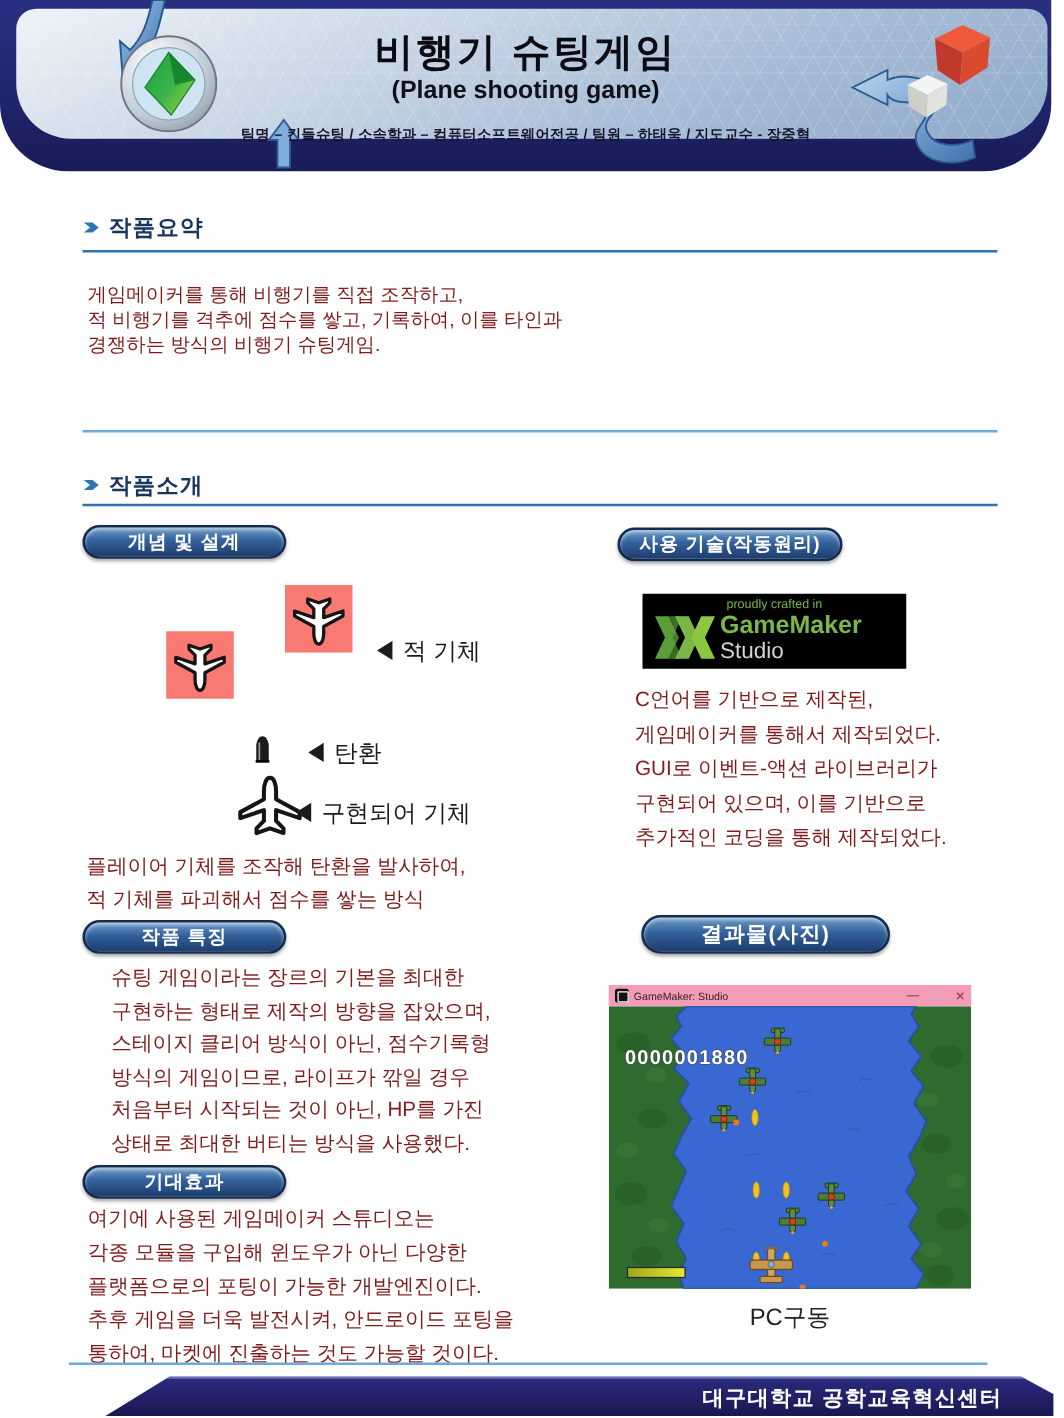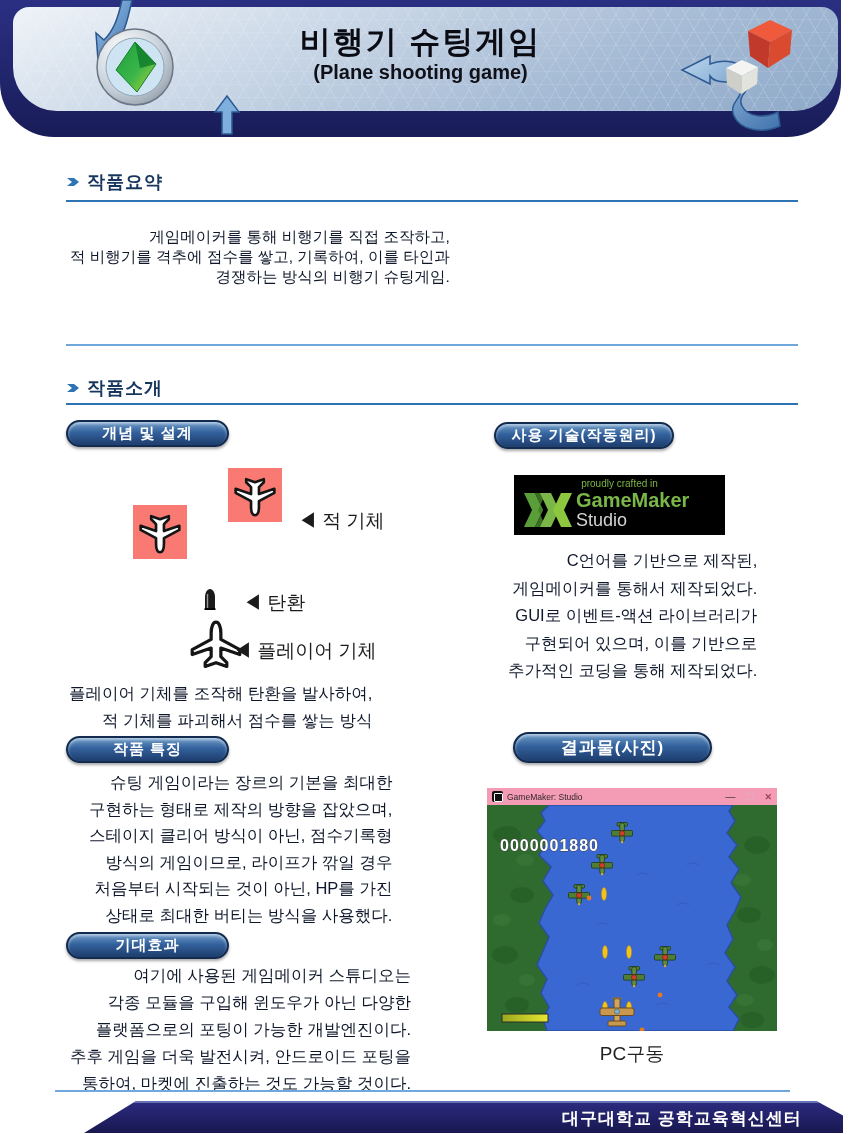--- a/index.html
+++ b/index.html
@@ -35,21 +35,21 @@
 
   
   .badge { position:absolute; height:27px; border-radius:15px;
     background:linear-gradient(180deg,#6e9cc8 0%,#33619c 45%,#1d3d6d 100%);
     border:2px solid #122b4e; color:#fff; font-weight:bold; font-size:15px;
     display:flex; align-items:center; justify-content:center; letter-spacing:1px;
     box-shadow:inset 0 2px 3px rgba(255,255,255,.5), 0 2px 3px rgba(0,0,0,.35); }
   .badge.big { height:31px; font-size:17px; border-radius:17px; }
 
   
-  .text-block { position:absolute; color:#0f172a; white-space:nowrap;text-align:right; }
+  .text-block { position:absolute; color:#7f1d1d; white-space:nowrap; }
   .tb-summary { font-size:15.5px; line-height:20px; }
   .tb-body { font-size:16.5px; line-height:27px; }
   .tb-body.tight { line-height:26.5px; }
 
   .fig-label { position:absolute; font-size:19px; color:#1b1b1b; white-space:nowrap; }
   .enemy-box { position:absolute; width:54px; height:54px; background:#f87a72;
     display:flex; align-items:center; justify-content:center; }
 
   
   .gm-logo { position:absolute; left:514px; top:475px; width:211px; height:60px;
@@ -142,20 +142,21 @@
     </svg>
 
     <svg class="deco" style="left:724px;top:58px;" width="36" height="38" viewBox="0 0 36 38">
       <path d="M18 2 L34 9 L18 18 L2 10 Z" fill="#f4f4f2"></path>
       <path d="M2 10 L18 18 L17 36 L3 27 Z" fill="#cfcfca"></path>
       <path d="M34 9 L18 18 L17 36 L33 26 Z" fill="#e3e3de"></path>
     </svg>
 
     <div class="header-title">비행기 슈팅게임</div>
     <div class="header-subtitle">(Plane shooting game)</div>
+    <div class="header-team">팀명 – 킨들슈팅 / 소속학과 – 컴퓨터소프트웨어전공 / 팀원 – 하태욱 / 지도교수 - 장중혁</div>
   </div>
 
   <svg width="0" height="0" style="position:absolute" aria-hidden="true">
     <defs>
       <symbol id="plane-outline" viewBox="0 0 100 100">
         <path d="M50 4 C56 4 59 14 59 24 L59 36 L94 55 L94 64 L59 52 L59 68 L70 79 L70 86 L50 79 L30 86 L30 79 L41 68 L41 52 L6 64 L6 55 L41 36 L41 24 C41 14 44 4 50 4 Z" fill="#ffffff" stroke="#151515" stroke-width="6" stroke-linejoin="round"></path>
       </symbol>
       <symbol id="sprite-enemy" viewBox="0 0 24 24">
         <rect x="7" y="1.5" width="10.5" height="3.6" rx="1" fill="#4e7d36" stroke="#1f3a16" stroke-width="0.8"></rect>
         <rect x="9.8" y="2" width="4.6" height="18.5" rx="1.6" fill="#5e8c40" stroke="#1f3a16" stroke-width="0.8"></rect>
@@ -214,21 +215,21 @@
   <svg class="deco" style="left:203px;top:588px;" width="14" height="24" viewBox="0 0 14 24">
     <path d="M7 1 C10 1 12 5 12 9 L12 22 L2 22 L2 9 C2 5 4 1 7 1 Z" fill="#1a1a1a"></path>
     <path d="M4.5 6 L4.5 20" stroke="#9a9a9a" stroke-width="1.4"></path>
     <rect x="1.5" y="20.2" width="11" height="1.8" fill="#000"></rect>
   </svg>
   <div class="fig-label" style="left:243px;top:590px;">◀ 탄환</div>
 
   <svg class="deco" style="left:189px;top:620px;" width="54" height="54" viewBox="0 0 100 100">
     <use href="#plane-outline"></use>
     </svg>
-  <div class="fig-label" style="left:233px;top:638px;">◀ 플레이어 기체</div>
+  <div class="fig-label" style="left:233px;top:638px;">◀ 구현되어 기체</div>
 
   <div class="text-block tb-body" style="left:69px;top:680px;">
     <div>플레이어 기체를 조작해 탄환을 발사하여,</div>
     <div>적 기체를 파괴해서 점수를 쌓는 방식</div>
   </div>
 
   <div class="badge" style="left:66px;top:736px;width:163px;">작품 특징</div>
   <div class="text-block tb-body tight" style="left:70px;top:769px;margin-left:19px;">
     <div>슈팅 게임이라는 장르의 기본을 최대한</div>
     <div>구현하는 형태로 제작의 방향을 잡았으며,</div>

